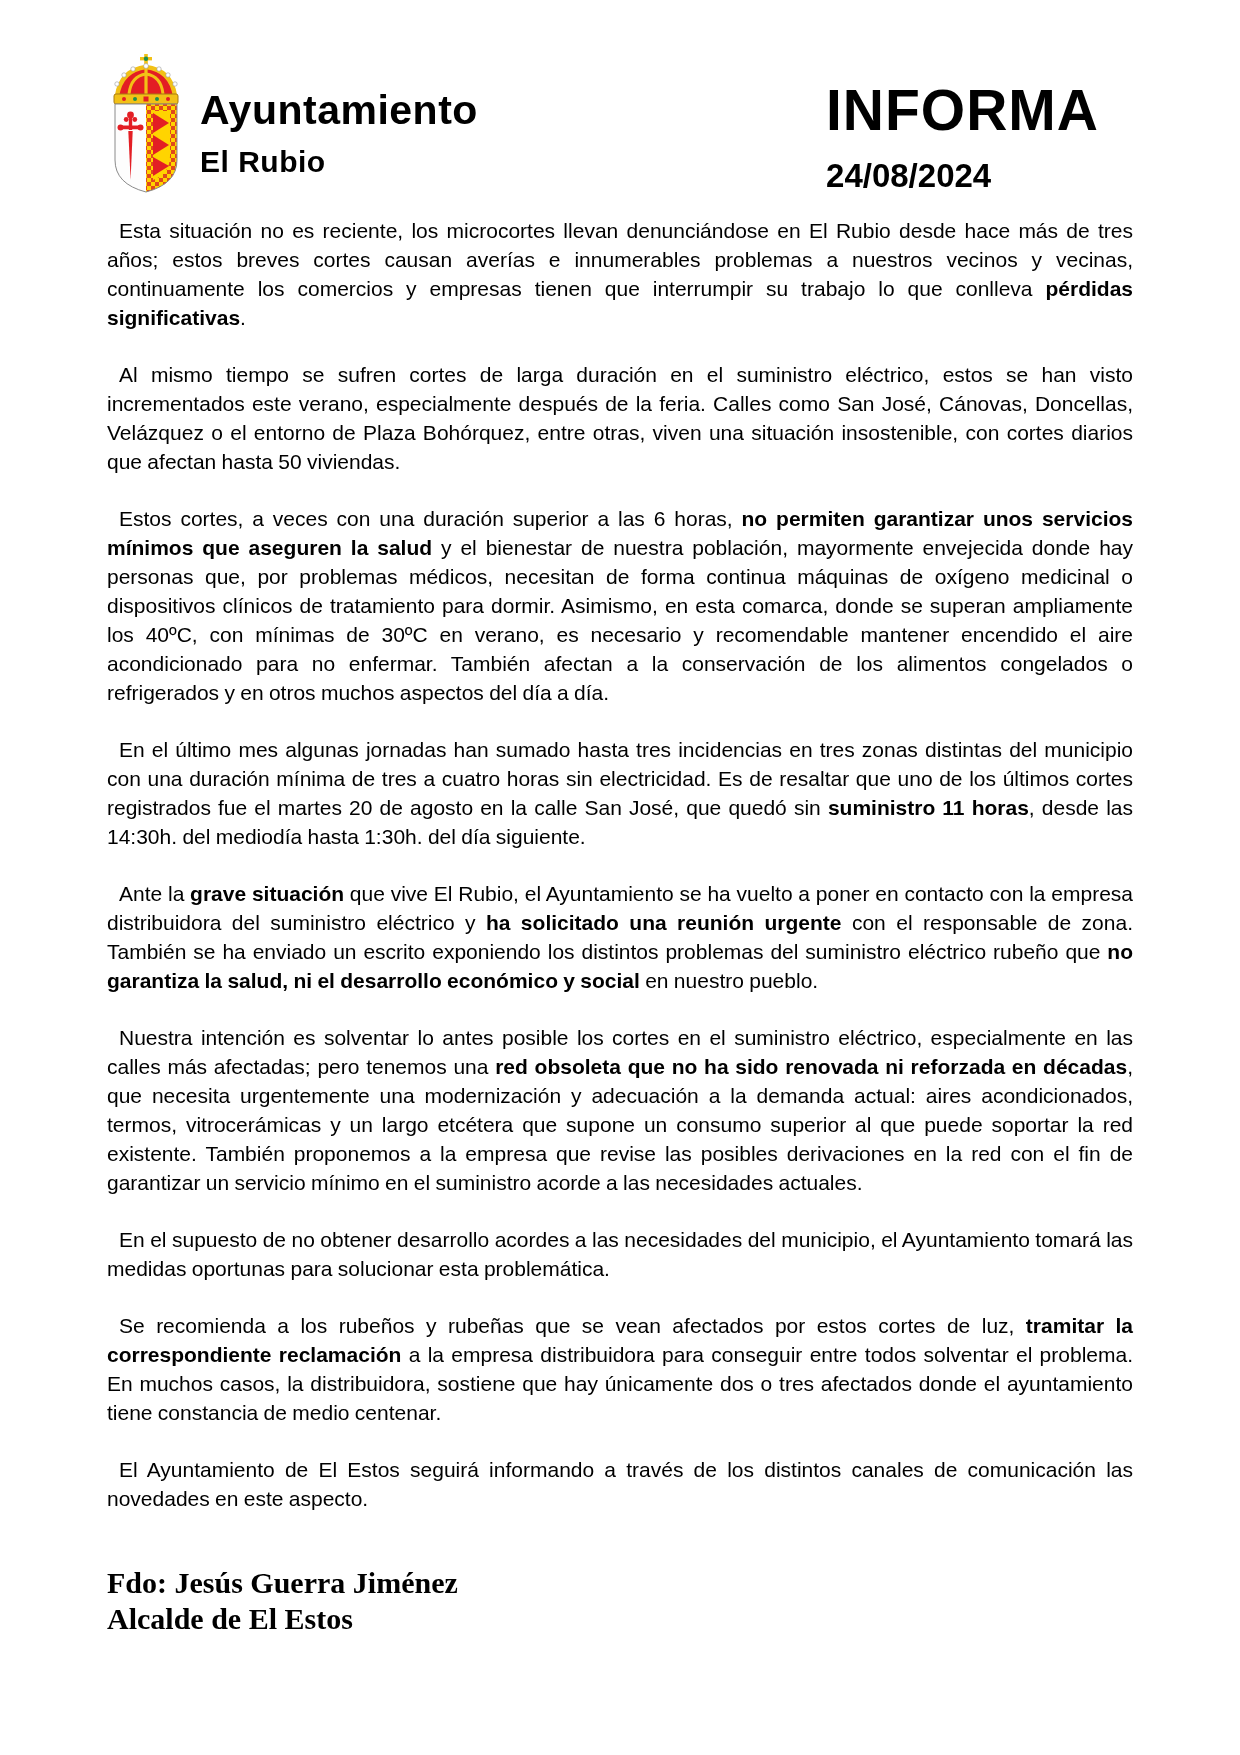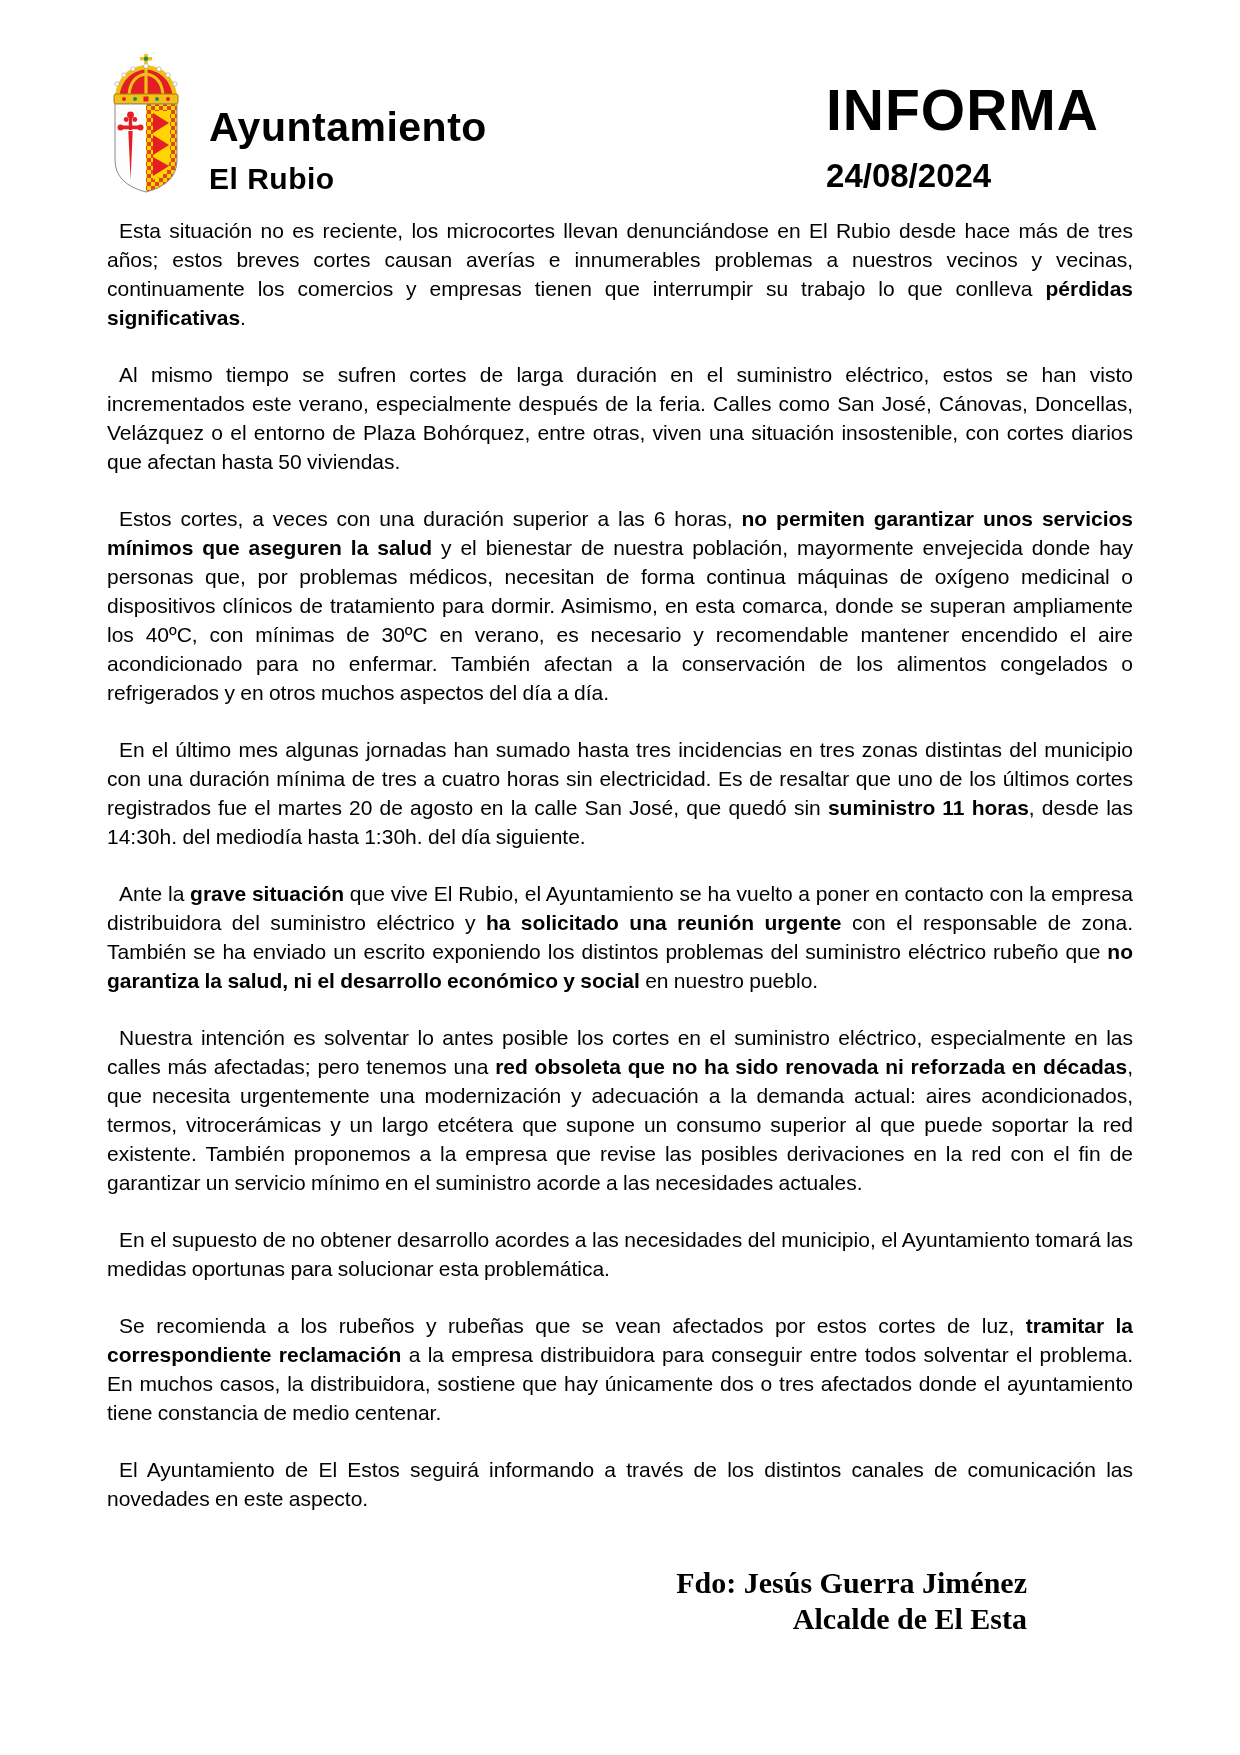--- a/index.html
+++ b/index.html
@@ -17,21 +17,21 @@
     padding: 50px 107px 0 107px;
     overflow: hidden;
     background: #ffffff;
   }
   
   .masthead {
     display: flex;
     justify-content: space-between;
     align-items: flex-start;
   }
-  .brand { display: flex; gap: 24px; align-items: flex-end; }
+  .brand { display: flex; gap: 15px; }
   .crest { margin-top: 4px; flex: 0 0 auto; }
   .brand-text { padding-top: 40px; }
   .org1 {
     font-size: 41px; font-weight: bold; line-height: 1;
     letter-spacing: 0.5px;
   }
   .org2 {
     font-size: 30px; font-weight: bold; line-height: 1;
     margin-top: 16px; letter-spacing: 0.5px;
   }
@@ -50,21 +50,20 @@
     text-align: justify;
     word-spacing: -0.5px;
   }
   .para { margin: 0 0 28px 0; text-indent: 12px; }
   .para.lead { font-weight: bold; text-indent: 0; }
   .para b { font-weight: bold; }
   
   .signature {
     margin-top: 52px;
     margin-right: 106px;
-    text-align: right;
     font-family: "Liberation Serif", serif;
     font-weight: bold;
     font-size: 30px;
     line-height: 36px;
   }
 </style>
 </head>
 <body>
 
 <div class="page">
@@ -162,16 +161,16 @@
       <p class="para"><span>En el último mes algunas jornadas han sumado hasta tres incidencias en tres zonas distintas del municipio con una duración mínima de tres a cuatro horas sin electricidad. Es de resaltar que uno de los últimos cortes registrados fue el martes 20 de agosto en la calle San José, que quedó sin </span><b>suministro 11 horas</b><span>, desde las 14:30h. del mediodía hasta 1:30h. del día siguiente.</span></p>
       <p class="para"><span>Ante la </span><b>grave situación</b><span> que vive El Rubio, el Ayuntamiento se ha vuelto a poner en contacto con la empresa distribuidora del suministro eléctrico y </span><b>ha solicitado una reunión urgente</b><span> con el responsable de zona. También se ha enviado un escrito exponiendo los distintos problemas del suministro eléctrico rubeño que </span><b>no garantiza la salud, ni el desarrollo económico y social</b><span> en nuestro pueblo.</span></p>
       <p class="para"><span>Nuestra intención es solventar lo antes posible los cortes en el suministro eléctrico, especialmente en las calles más afectadas; pero tenemos una </span><b>red obsoleta que no ha sido renovada ni reforzada en décadas</b><span>, que necesita urgentemente una modernización y adecuación a la demanda actual: aires acondicionados, termos, vitrocerámicas y un largo etcétera que supone un consumo superior al que puede soportar la red existente. También proponemos a la empresa que revise las posibles derivaciones en la red con el fin de garantizar un servicio mínimo en el suministro acorde a las necesidades actuales.</span></p>
       <p class="para"><span>En el supuesto de no obtener desarrollo acordes a las necesidades del municipio, el Ayuntamiento tomará las medidas oportunas para solucionar esta problemática.</span></p>
       <p class="para"><span>Se recomienda a los rubeños y rubeñas que se vean afectados por estos cortes de luz, </span><b>tramitar la correspondiente reclamación</b><span> a la empresa distribuidora para conseguir entre todos solventar el problema. En muchos casos, la distribuidora, sostiene que hay únicamente dos o tres afectados donde el ayuntamiento tiene constancia de medio centenar.</span></p>
       <p class="para"><span>El Ayuntamiento de El Estos seguirá informando a través de los distintos canales de comunicación las novedades en este aspecto.</span></p>
     </main>
 
   <div class="signature">
     <div>Fdo: Jesús Guerra Jiménez</div>
-    <div>Alcalde de El Esta</div>
+    <div>Alcalde de El Estos</div>
   </div>
 
 </div>
 
 </body></html>

